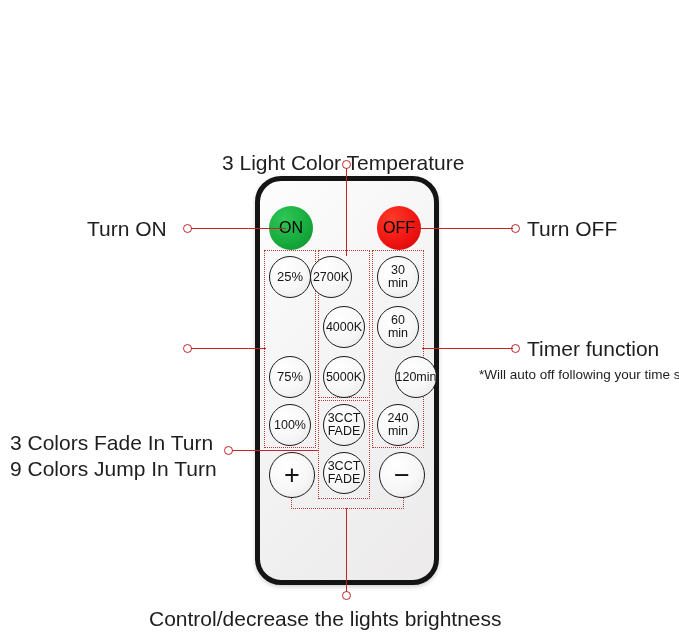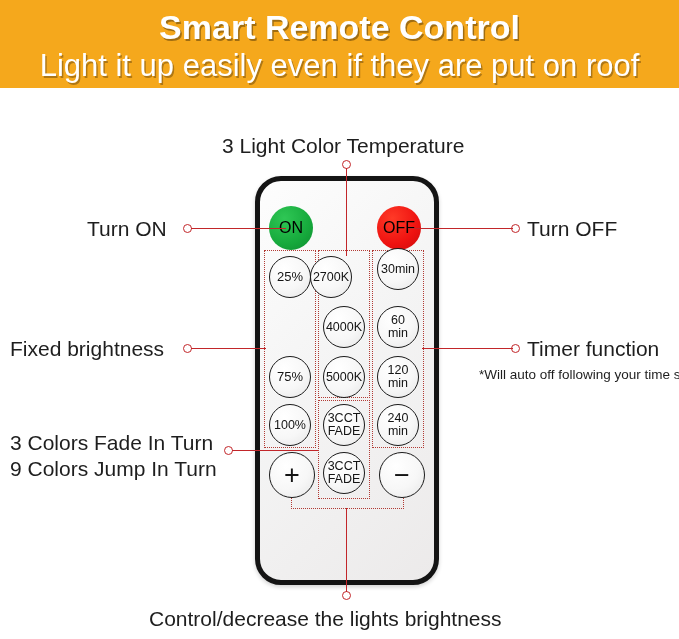--- a/index.html
+++ b/index.html
@@ -104,24 +104,20 @@
   .dot{
     position:absolute;width:9px;height:9px;border-radius:50%;
     border:1.8px solid #c2262a;background:#ffffff;box-sizing:border-box;
   }
 </style>
 </head>
 <body>
 
 <div id="stage">
 
-  <div class="header">
-    <div class="title">Smart Remote Control</div>
-    <div class="subtitle">Light it up easily even if they are put on roof</div>
-  </div>
 
   <div class="remote"></div>
 
   <div class="grp" style="left:264px;top:250px;width:52px;height:198px;"></div>
   <div class="grp" style="left:318px;top:250px;width:52px;height:148px;"></div>
   <div class="grp" style="left:318px;top:400px;width:52px;height:99px;"></div>
   <div class="grp" style="left:372px;top:250px;width:52px;height:198px;"></div>
 
   <div class="conn conn-v" style="left:291px;top:492px;height:17px;"></div>
   <div class="conn conn-v" style="left:403px;top:492px;height:17px;"></div>
@@ -155,57 +151,56 @@
   </div>
   <div class="btn round two" style="left:323px;top:404px;flex-direction:column;">
     <span class="lbl2">3CCT</span>
     <span class="lbl2">FADE</span>
   </div>
   <div class="btn round two" style="left:323px;top:452px;flex-direction:column;">
     <span class="lbl2">3CCT</span>
     <span class="lbl2">FADE</span>
   </div>
 
-  <div class="btn round two" style="left:377px;top:248px;flex-direction:row;">
+  <div class="btn round two" style="left:377px;top:256px;flex-direction:column;">
     <span class="lbl2">30</span>
     <span class="lbl2">min</span>
   </div>
   <div class="btn round two" style="left:377px;top:306px;flex-direction:column;">
     <span class="lbl2">60</span>
     <span class="lbl2">min</span>
   </div>
-  <div class="btn round two" style="left:377px;top:356px;flex-direction:column;">
+  <div class="btn round two" style="left:395px;top:356px;flex-direction:row;">
     <span class="lbl2">120</span>
     <span class="lbl2">min</span>
   </div>
   <div class="btn round two" style="left:377px;top:404px;flex-direction:column;">
     <span class="lbl2">240</span>
     <span class="lbl2">min</span>
   </div>
 
   <div class="btn round" style="left:269px;top:452px;width:46px;height:46px;">
     <span class="sym">+</span>
   </div>
   <div class="btn round" style="left:379px;top:452px;width:46px;height:46px;">
     <span class="sym">−</span>
   </div>
 
-  <div class="lab" style="left:213px;top:133px;margin-left:9px;">3 Light Color Temperature</div>
+  <div class="lab" style="left:213px;top:150px;margin-left:9px;">3 Light Color Temperature</div>
   <div class="dot" style="left:342px;top:160px;"></div>
   <div class="lead lead-v" style="left:346px;top:168px;height:88px;"></div>
 
   <div class="lab" style="left:87px;top:216px;">Turn ON</div>
   <div class="dot" style="left:183px;top:224px;"></div>
   <div class="lead lead-h" style="left:191px;top:228px;width:95px;"></div>
 
   <div class="lab" style="left:527px;top:216px;">Turn OFF</div>
   <div class="dot" style="left:511px;top:224px;"></div>
   <div class="lead lead-h" style="left:408px;top:228px;width:105px;"></div>
 
-  <div class="lab" style="left:10px;top:336px;">Fixed brightness</div>
   <div class="dot" style="left:183px;top:344px;"></div>
   <div class="lead lead-h" style="left:191px;top:348px;width:75px;"></div>
 
   <div class="lab" style="left:527px;top:336px;">Timer function</div>
   <div class="lab small" style="left:479px;top:362px;">*Will auto off following your time setting</div>
   <div class="dot" style="left:511px;top:344px;"></div>
   <div class="lead lead-h" style="left:422px;top:348px;width:91px;"></div>
 
   <div class="lab two" style="left:10px;top:429px;">3 Colors Fade In Turn</div>
   <div class="lab two" style="left:10px;top:455px;">9 Colors Jump In Turn</div>

